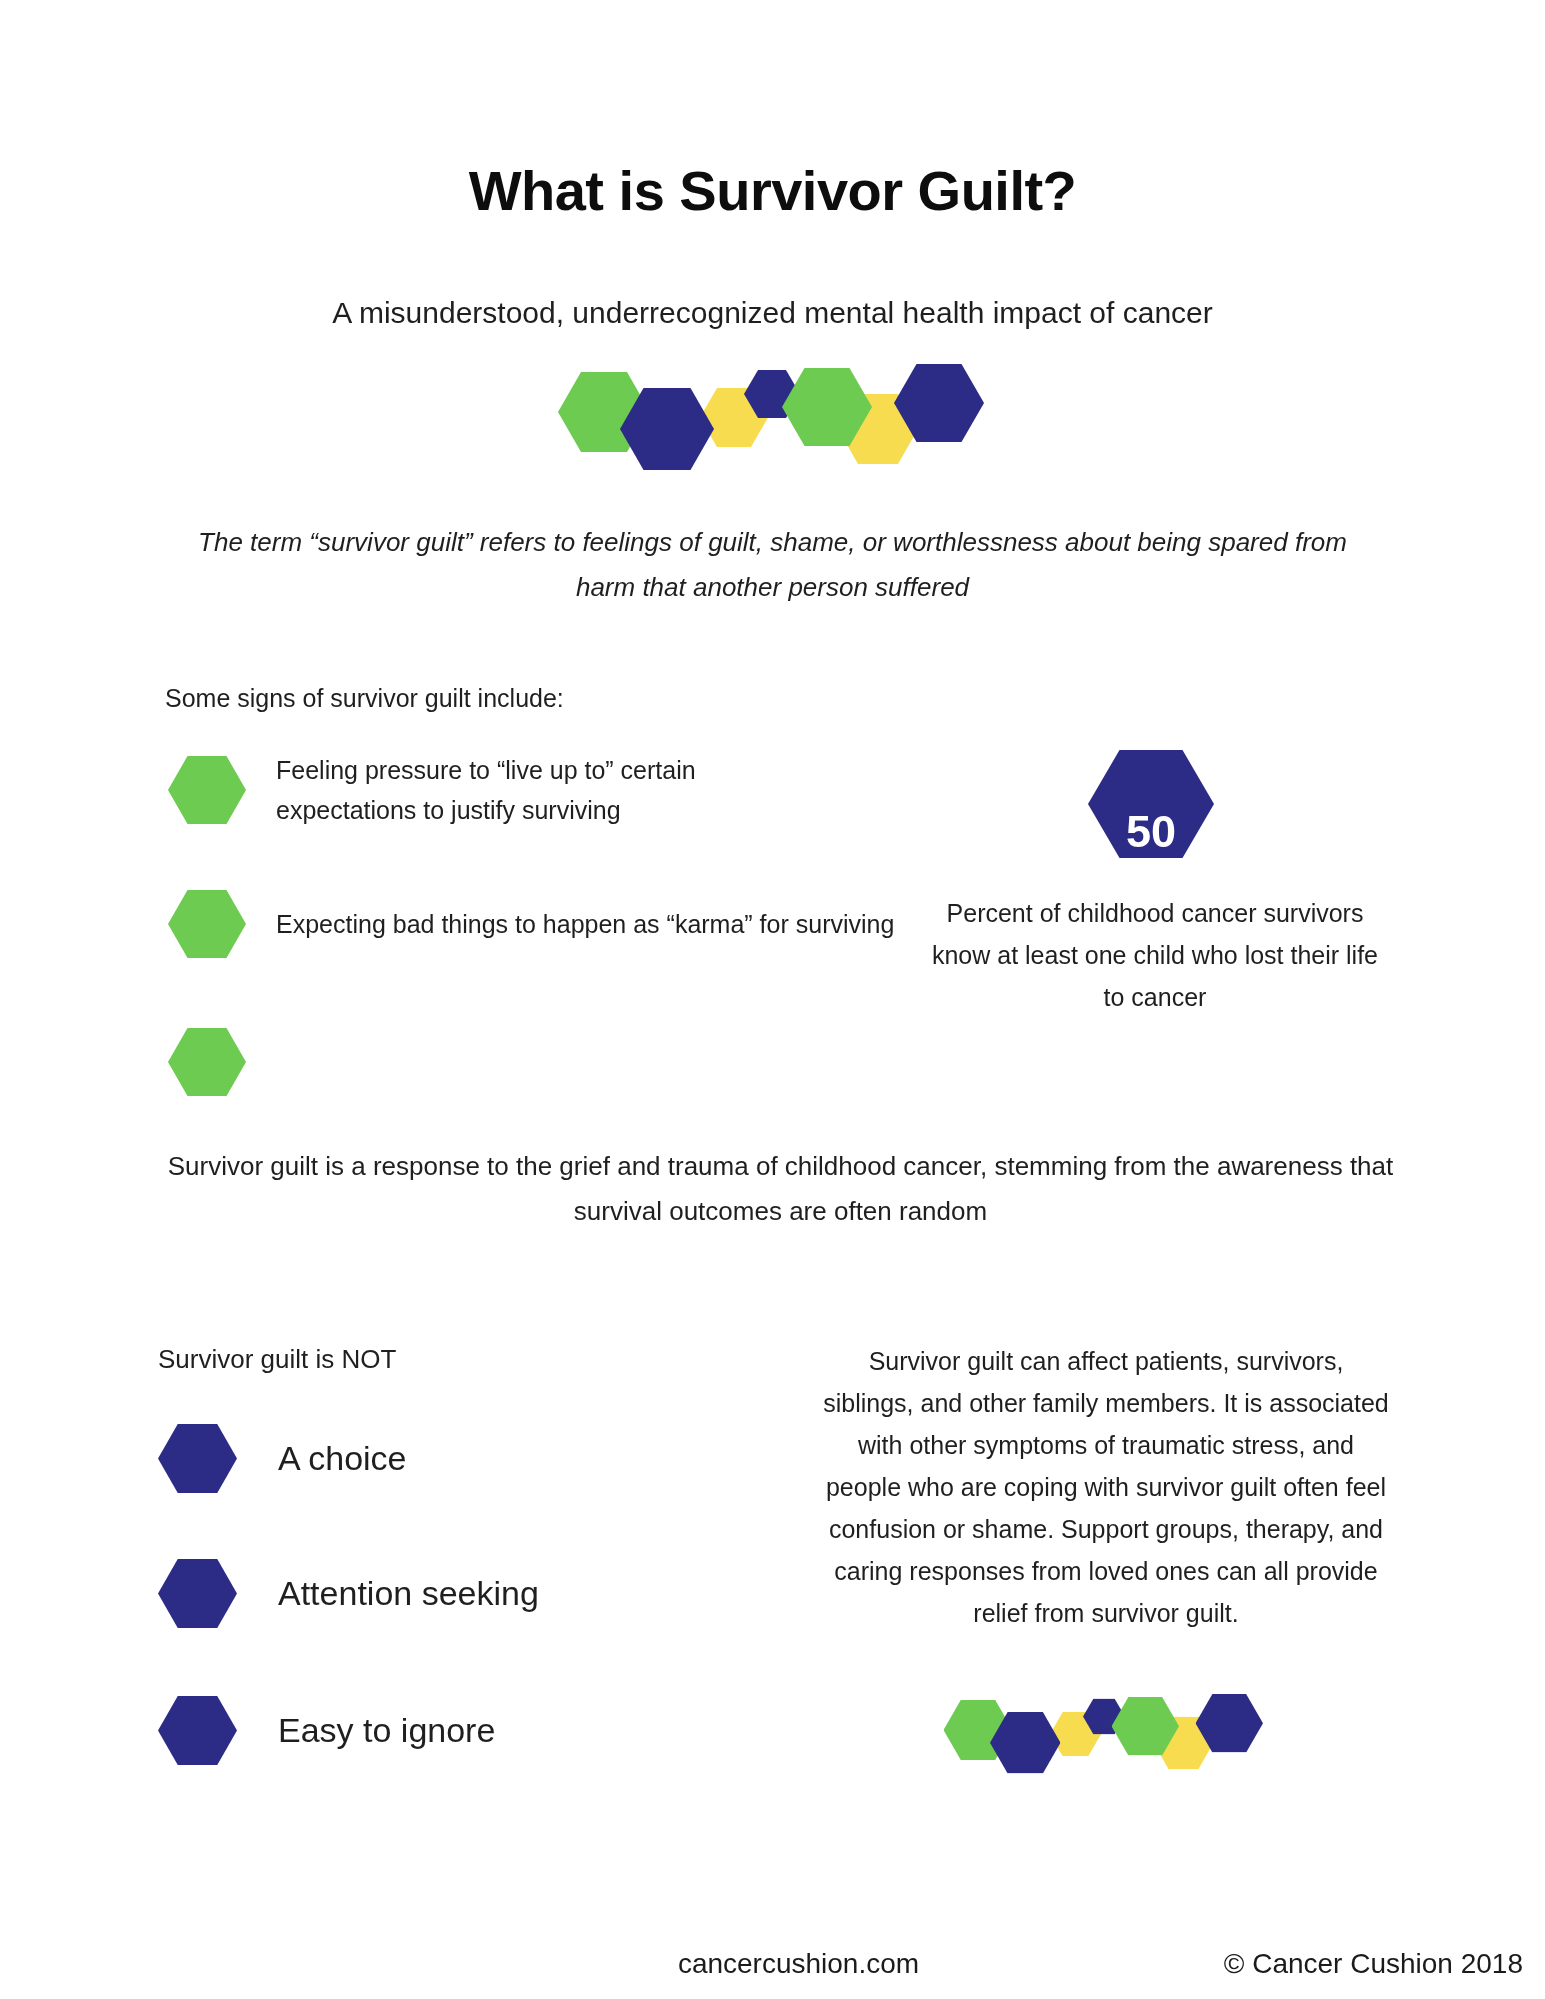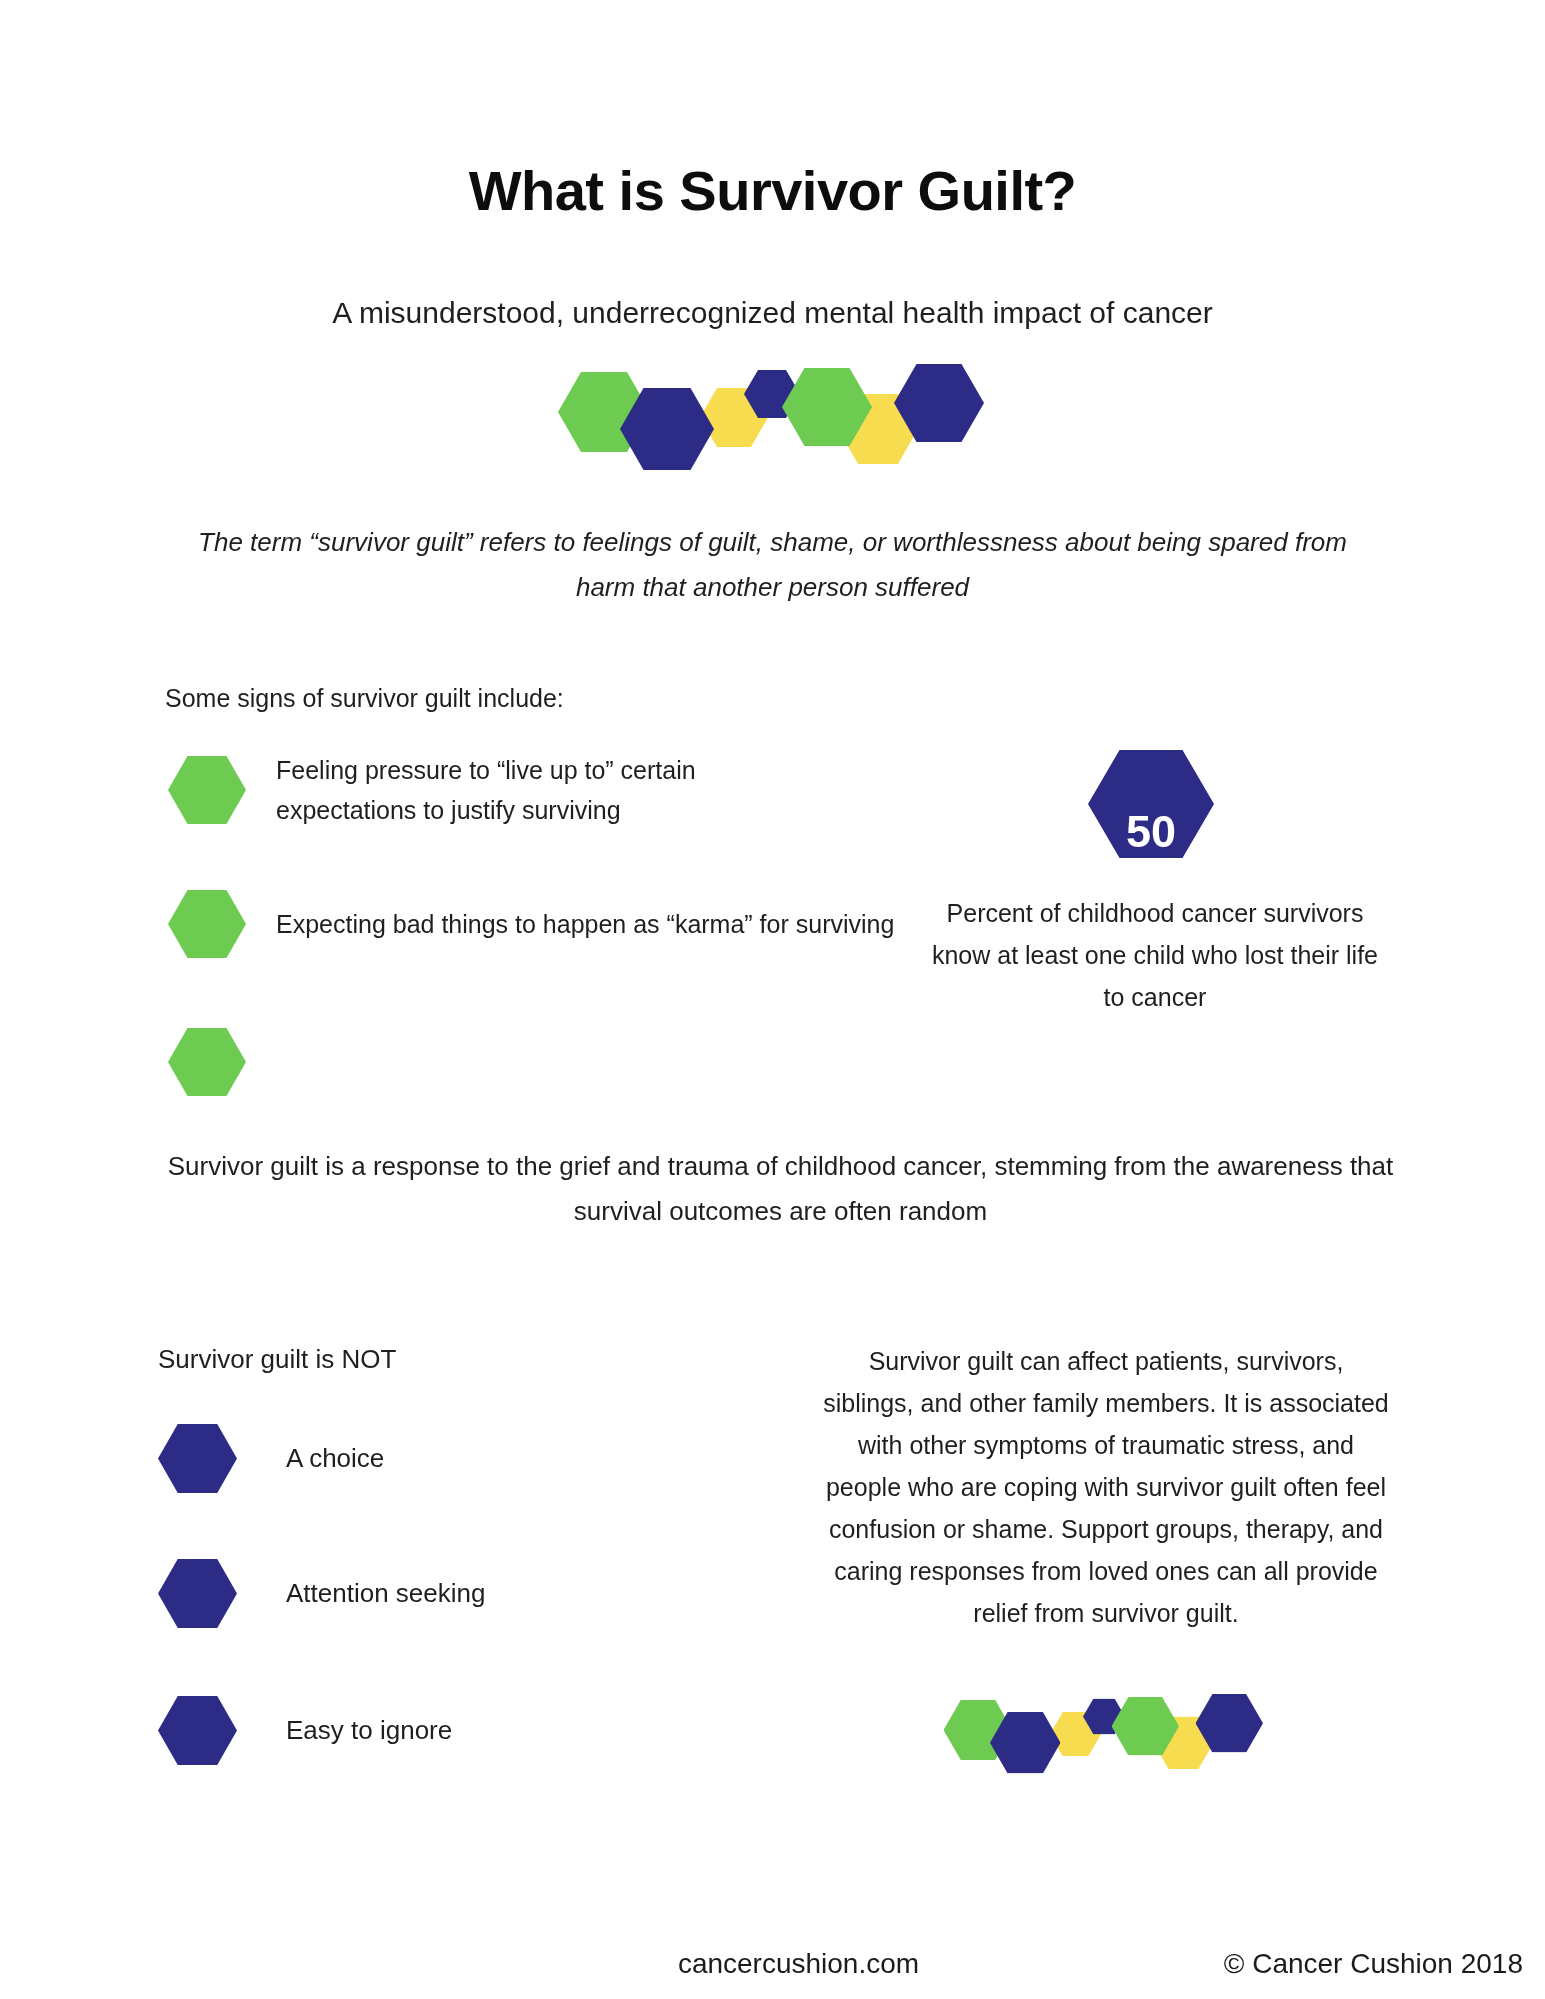--- a/index.html
+++ b/index.html
@@ -87,21 +87,21 @@
     font-size: 26px; line-height: 45px;
   }
 
   
   .not-heading {
     position: absolute; left: 158px; top: 1344px;
     margin: 0; font-size: 26px;
   }
   .not-row { position: absolute; display: flex; align-items: center; gap: 33px; }
   .not-row .bullet { position: relative; flex: 0 0 auto; width: 79px; height: 69px; }
-  .not-row p { margin: 16px; font-size: 26px; }
+  .not-row p { margin: 8px; font-size: 34px; }
   .nrow1 { left: 158px; top: 1424px; }
   .nrow2 { left: 158px; top: 1559px; }
   .nrow3 { left: 158px; top: 1696px; }
 
   
   .affect-paragraph {
     position: absolute; left: 822px; top: 1340px; width: 568px;
     margin: 0; text-align: center; font-size: 25px; line-height: 42px;
   }
 

